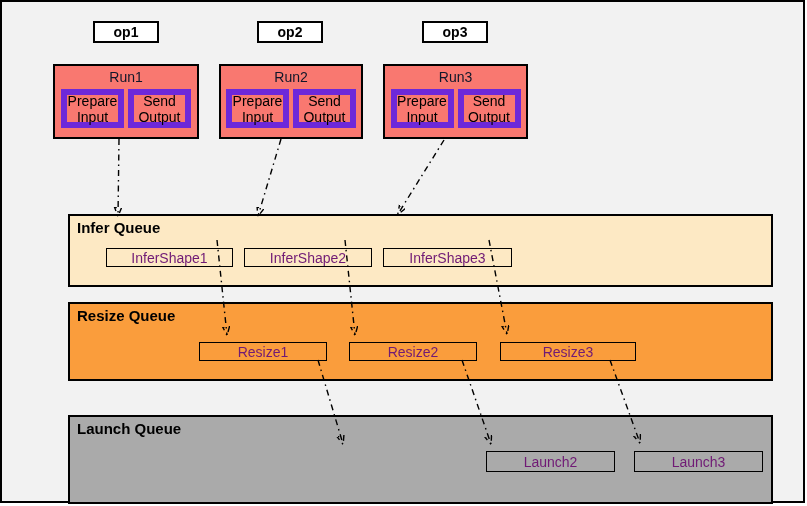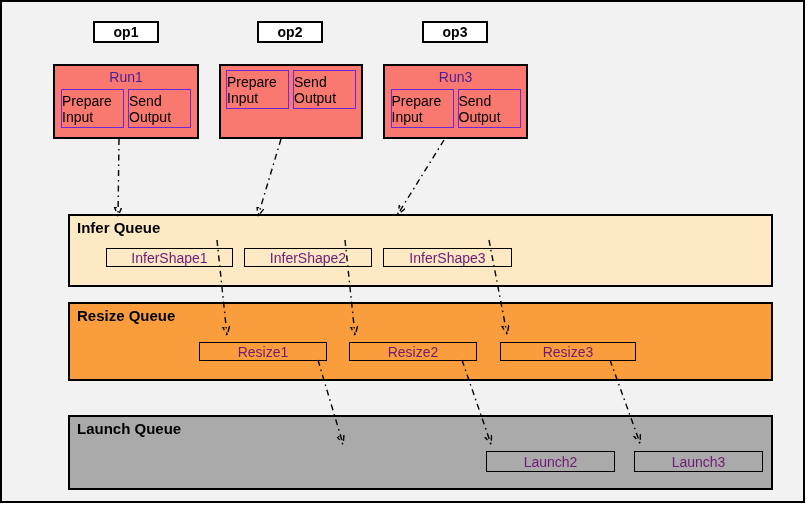--- a/index.html
+++ b/index.html
@@ -16,47 +16,47 @@
     position:absolute;top:19px;width:66px;height:22px;
     background:var(--op-fill,#fff);border:2px solid #000;box-sizing:border-box;
     display:flex;align-items:center;justify-content:center;
     font-weight:bold;font-size:14px;color:#000;
   }
   .run-box{
     position:absolute;top:62px;height:75px;
     background:var(--run-fill,#F97870);border:2px solid #000;box-sizing:border-box;
   }
   .run-title{
-    text-align:center;font-size:14px;color:#4c1d95;margin-top:3px;
+    text-align:center;font-size:14px;color:#0f172a;margin-top:3px;
   }
   .run-children{
     display:flex;justify-content:center;gap:4px;margin-top:4px;
   }
   .run-child{
-    width:63px;height:39px;box-sizing:border-box;border:1px solid #6d28d9;
+    width:63px;height:39px;box-sizing:border-box;border:6px solid #6d28d9;
     background:var(--run-fill,#F97870);
-    display:flex;align-items:center;justify-content:center;text-align:left;
+    display:flex;align-items:center;justify-content:center;text-align:center;
     font-size:14px;line-height:16px;color:#000;
   }
   .queue{
     position:absolute;left:66px;width:705px;border:2px solid #000;box-sizing:border-box;
   }
   .queue-title{
     position:absolute;left:7px;top:3px;font-weight:bold;font-size:15px;color:#000;
   }
   .queue-item{
     position:absolute;height:19px;box-sizing:border-box;border:1.5px solid #000;
     display:flex;align-items:center;justify-content:center;
     font-size:14px;color:#701a75;
   }
   #infer-queue{top:186px;height:73px;background:var(--infer-fill,#FDE9C4);margin-top:26px;}
   #infer-queue .queue-item{background:var(--infer-fill,#FDE9C4);}
   #resize-queue{top:300px;height:79px;background:var(--resize-fill,#FA9D3C);}
   #resize-queue .queue-item{background:var(--resize-fill,#FA9D3C);}
-  #launch-queue{top:413px;height:75px;background:var(--launch-fill,#AAAAAA);}
+  #launch-queue{top:413px;height:89px;background:var(--launch-fill,#AAAAAA);}
   #launch-queue .queue-item{background:var(--launch-fill,#AAAAAA);height:21px;}
   #arrow-layer{
     position:absolute;left:0;top:0;width:807px;height:506px;pointer-events:none;
   }
   #arrow-layer path{
     stroke:#000;stroke-width:1.4;fill:none;
     stroke-dasharray:6 4 1.5 4;
   }
 </style>
 </head>
@@ -75,20 +75,21 @@
     </div>
 
   <div class="run-box" style="left:51px;width:146px">
     <div class="run-title">Run1</div>
     <div class="run-children">
       <div class="run-child">Prepare Input</div>
       <div class="run-child">Send Output</div>
     </div>
   </div>
   <div class="run-box" style="left:217px;width:144px">
+    <div class="run-title">Run2</div>
     <div class="run-children">
       <div class="run-child">Prepare Input</div>
       <div class="run-child">Send Output</div>
     </div>
   </div>
   <div class="run-box" style="left:381px;width:145px">
     <div class="run-title">Run3</div>
     <div class="run-children">
       <div class="run-child">Prepare Input</div>
       <div class="run-child">Send Output</div>

